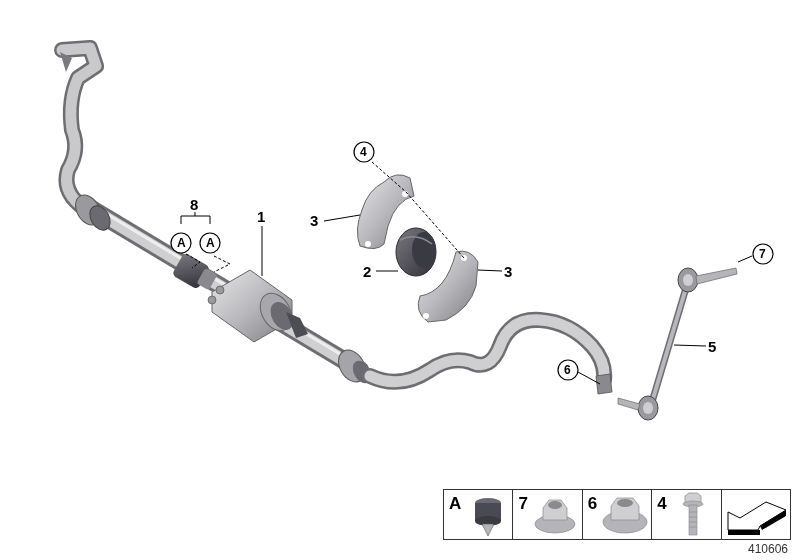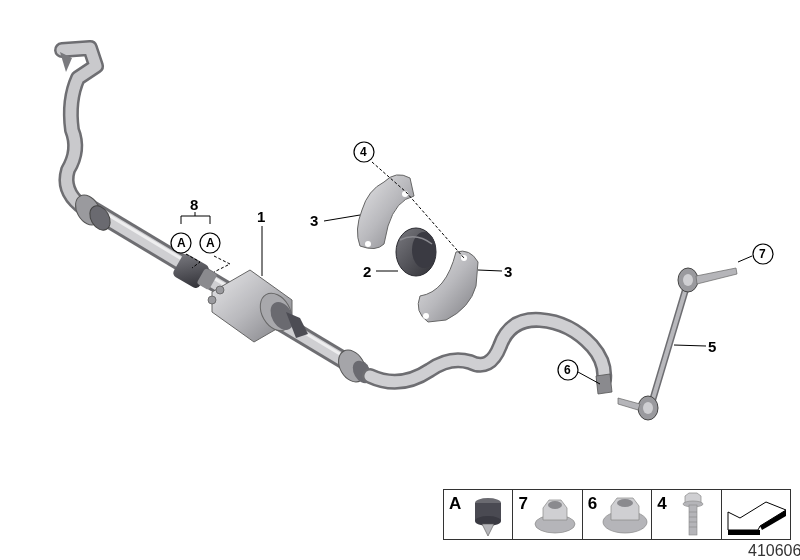--- a/index.html
+++ b/index.html
@@ -7,21 +7,21 @@
   #diagram { position:absolute; left:0; top:0; width:800px; height:560px; }
   .callout-num { font-family:"Liberation Sans", sans-serif; font-weight:bold; font-size:15px; fill:#000; }
   .circ-num { font-family:"Liberation Sans", sans-serif; font-weight:bold; font-size:12px; fill:#000; }
   .leader { stroke:#000; stroke-width:1; fill:none; }
   .dash { stroke:#000; stroke-width:1; fill:none; stroke-dasharray:3 2; }
   .legend { position:absolute; left:443px; top:489px; width:348px; height:51px; border:1px solid #333; display:flex; box-sizing:border-box; background:#fff; }
   .legend-cell { flex:1; border-right:1px solid #333; position:relative; }
   .legend-cell:last-child { border-right:none; }
   .legend-label { position:absolute; left:5px; top:4px; font-weight:bold; font-size:17px; color:#000; }
   .legend-cell svg { position:absolute; left:0; top:0; }
-  .drawing-id { position:absolute; left:748px; top:542px; font-size:16px; color:#333; }
+  .drawing-id { position:absolute; left:748px; top:542px; font-size:12px; color:#333; }
 </style>
 </head>
 <body>
 
 <svg id="diagram" width="800" height="560" viewBox="0 0 800 560">
   <defs>
     <linearGradient id="barGrad" x1="0" y1="0" x2="0" y2="1">
       <stop offset="0" stop-color="#d8d8da"></stop>
       <stop offset="0.45" stop-color="#f2f2f3"></stop>
       <stop offset="1" stop-color="#8a8a8e"></stop>

